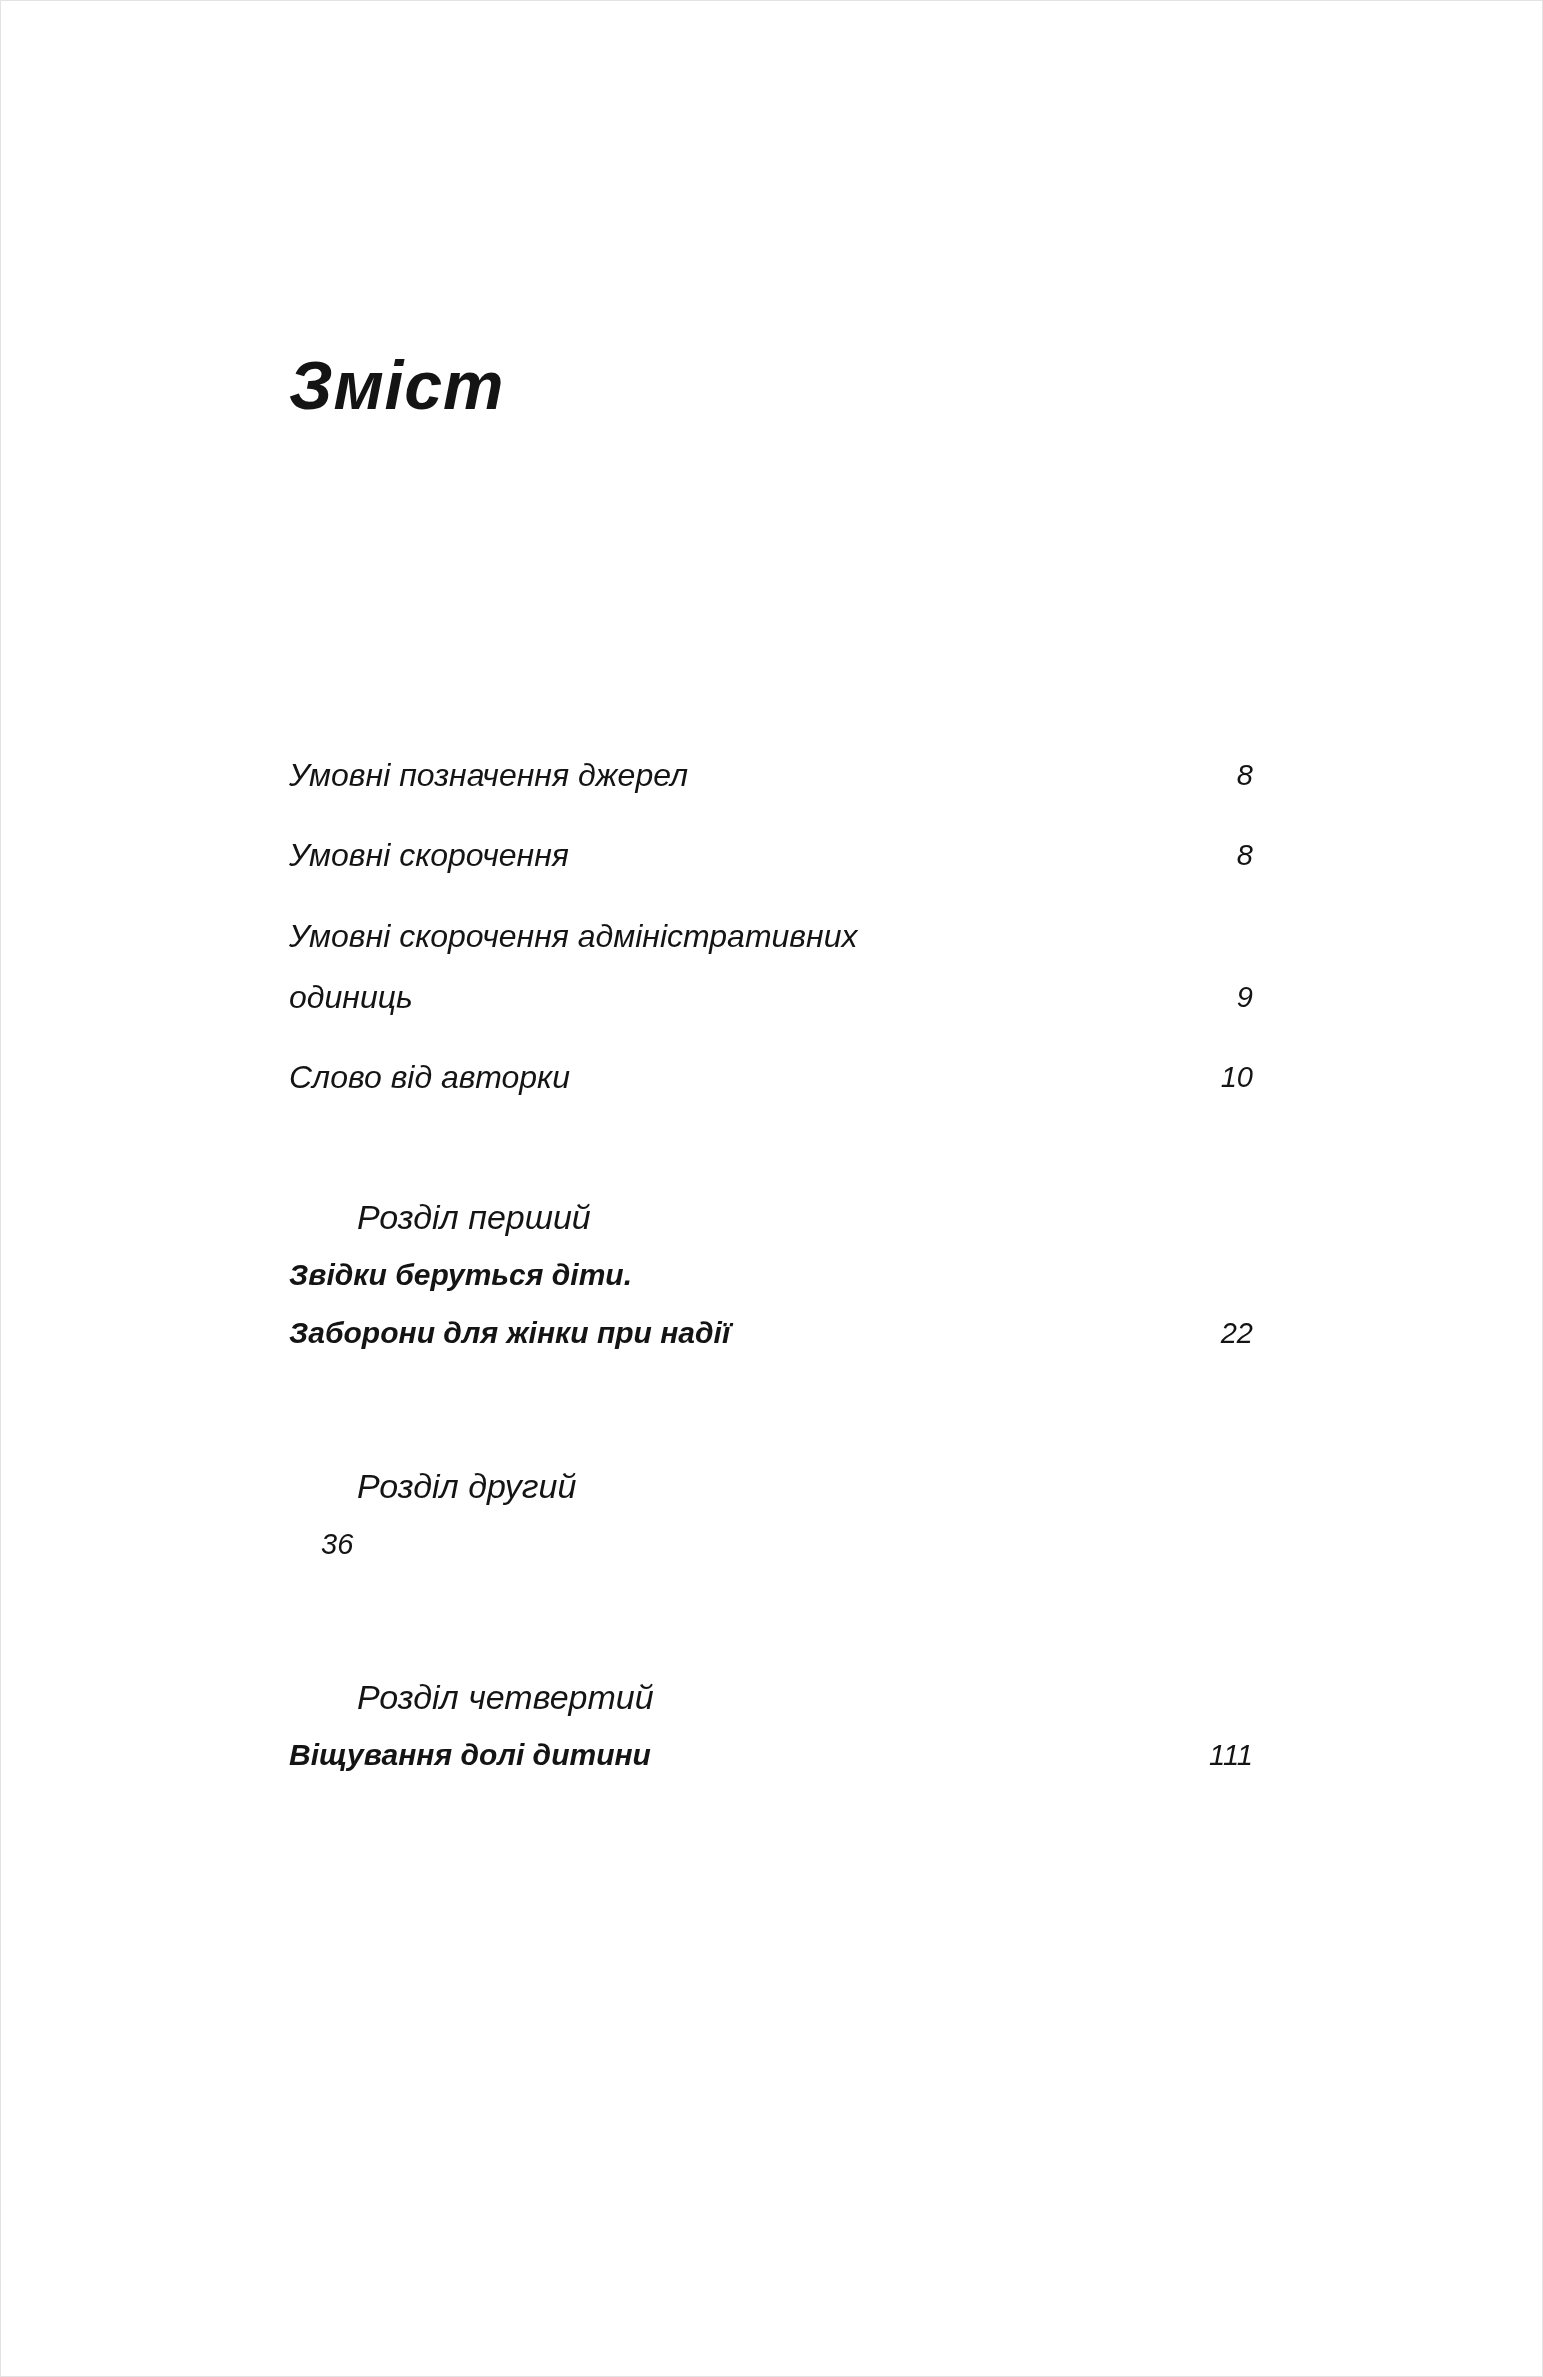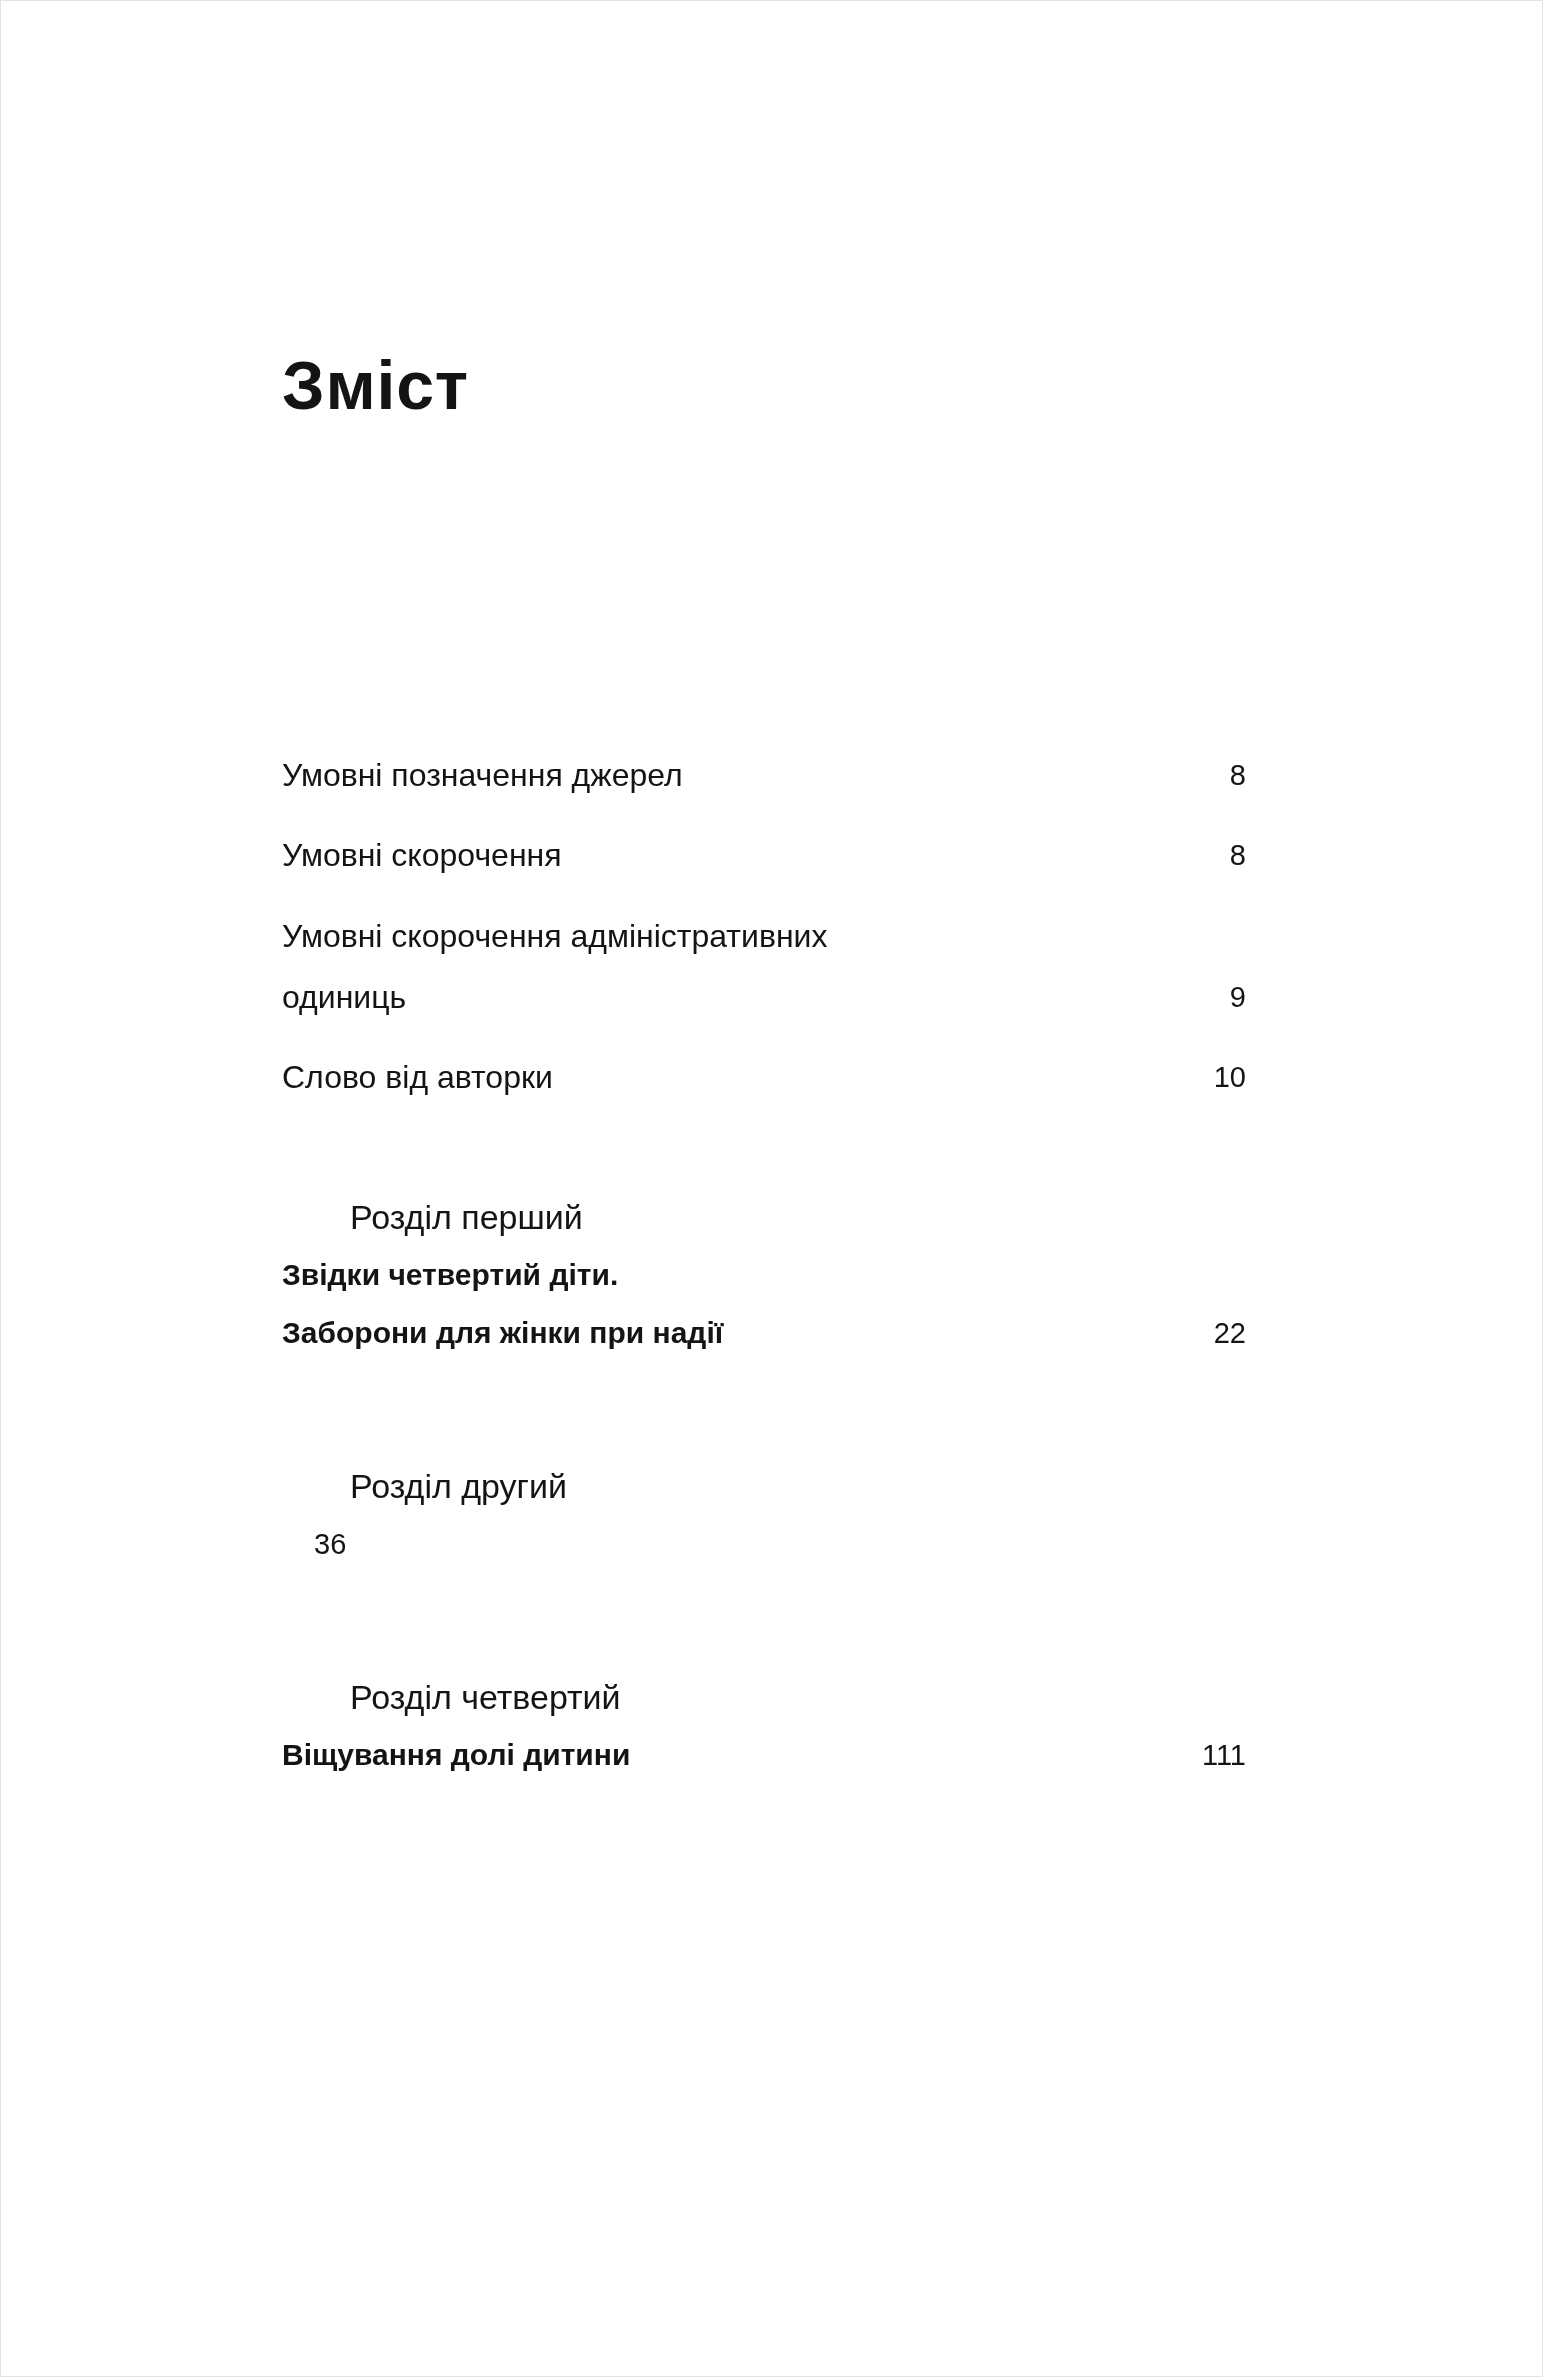--- a/index.html
+++ b/index.html
@@ -17,23 +17,24 @@
     position: relative;
     width: 1543px;
     height: 2377px;
     background: #ffffff;
     box-sizing: border-box;
     border: 0.8px solid #e3e3e3;
     overflow: hidden;
   }
   .content {
     position: absolute;
-    left: 281px;
+    left: 288px;
     top: 0;
     width: 964px;
+    font-style: italic;
   }
   .title {
     margin: 0;
     padding-top: 346px;
     font-size: 68px;
     line-height: 77px;
     font-weight: 700;
     letter-spacing: 0.8px;
   }
   .front-matter {
@@ -106,21 +107,21 @@
         <div class="toc-label">Слово від авторки</div>
         <div class="toc-page">10</div>
       </div>
     </div>
 
     <div class="chapters">
 
       <div class="chapter">
         <div class="section-label">Розділ перший</div>
         <div class="toc-row">
-          <div class="chapter-title">Звідки четвертий діти.
+          <div class="chapter-title">Звідки беруться діти.
 Заборони для жінки при надії</div>
           <div class="toc-page">22</div>
         </div>
       </div>
 
       <div class="chapter">
         <div class="section-label">Розділ другий</div>
         <div class="toc-row">
           <div class="toc-page">36</div>
         </div>

